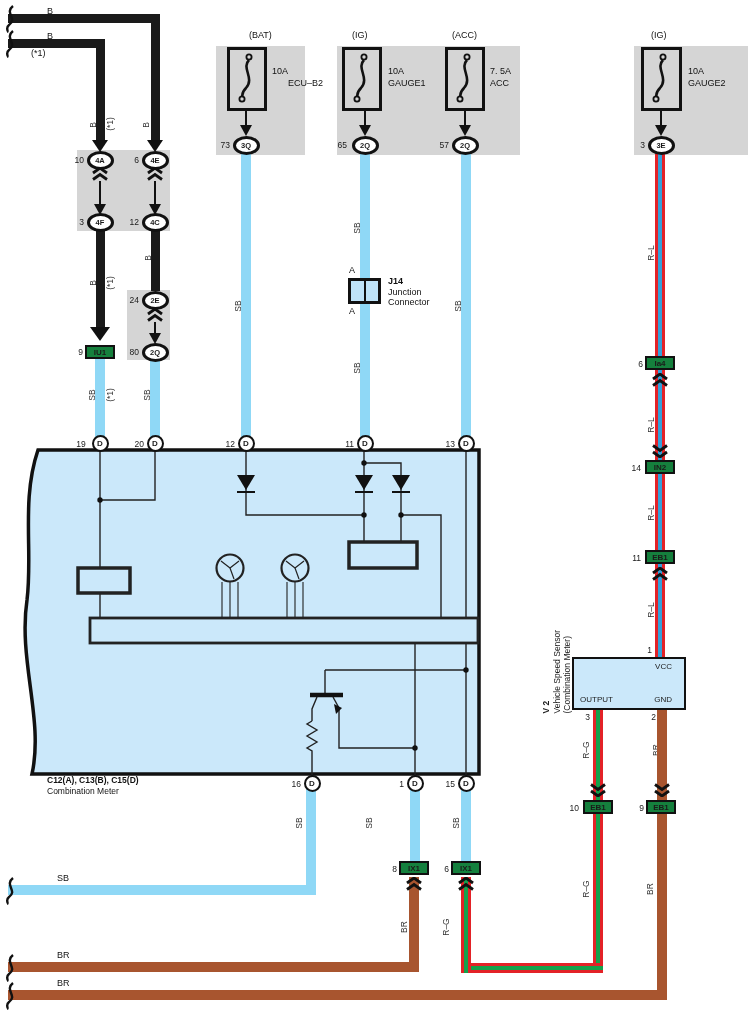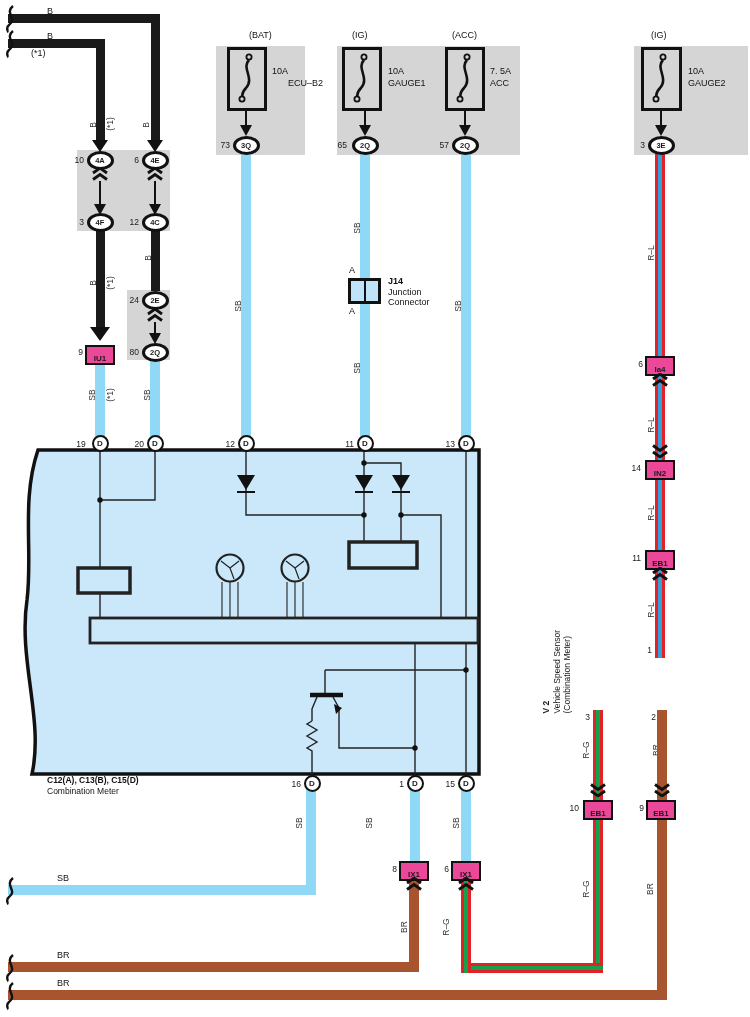--- a/index.html
+++ b/index.html
@@ -14,21 +14,21 @@
   .rgh{position:absolute;background:linear-gradient(to bottom,#E32227 0 32%,#14A14B 32% 68%,#E32227 68% 100%);}
   .thin{position:absolute;background:#111;width:1.5px;}
   .fusebox{position:absolute;width:40px;height:64px;border:3.5px solid #111;box-sizing:border-box;}
   .lbl{position:absolute;font-size:9px;white-space:nowrap;color:#111;}
   .vl{position:absolute;width:34px;height:12px;line-height:12px;text-align:center;font-size:8.5px;
       color:#333;transform:rotate(-90deg);white-space:nowrap;}
   .num{position:absolute;width:16px;font-size:8.5px;text-align:right;white-space:nowrap;}
   .ell{position:absolute;width:27px;height:19px;border:3px solid #111;border-radius:50%;background:#fff;
        box-sizing:border-box;display:flex;align-items:center;justify-content:center;
        font-size:7.5px;font-weight:700;z-index:6;}
-  .cbox{position:absolute;width:30px;height:20px;border:2.5px solid #111;background:#ec4899;
+  .cbox{position:absolute;width:30px;height:14px;border:2.5px solid #111;background:#15803d;
         box-sizing:border-box;display:flex;align-items:flex-end;justify-content:center;
         font-size:8px;font-weight:700;z-index:6;}
   .pin{position:absolute;width:17px;height:17px;border:2.5px solid #111;border-radius:50%;background:#fff;
        box-sizing:border-box;display:flex;align-items:center;justify-content:center;
        font-size:8px;font-weight:700;z-index:7;}
   .chev{position:absolute;width:18px;height:14px;z-index:6;}
   .chev.dn{transform:rotate(180deg);}
   .arr-s{position:absolute;width:0;height:0;border-left:6.5px solid transparent;
          border-right:6.5px solid transparent;border-top:11px solid #111;z-index:5;}
   .arr-m{position:absolute;width:0;height:0;border-left:8px solid transparent;
@@ -332,20 +332,25 @@
   <span class="vl" style="left:634px;top:507px;">R–L</span>
   <div class="cbox" style="left:645px;top:550px;">
       <span>EB1</span>
     </div>
   <span class="num" style="left:625px;top:553px;">11</span>
   <svg class="chev" style="left:651px;top:567px;">
       <path d="M2 6 L9 1 L16 6 M2 12.5 L9 7.5 L16 12.5" fill="none" stroke="#111" stroke-width="2.8"></path>
     </svg>
   <span class="vl" style="left:634px;top:604px;">R–L</span>
 
+  <div style="position:absolute;left:572px;top:657px;width:114px;height:53px;background:#CBE8FA;border:2.5px solid #111;box-sizing:border-box;z-index:6;font-size:8px;">
+    <span style="position:absolute;right:12px;top:3px;">VCC</span>
+    <span style="position:absolute;left:6px;bottom:4px;">OUTPUT</span>
+    <span style="position:absolute;right:12px;bottom:4px;">GND</span>
+  </div>
   <span class="num" style="left:640px;top:645px;width:12px;">1</span>
   <span class="num" style="left:578px;top:712px;width:12px;">3</span>
   <span class="num" style="left:644px;top:712px;width:12px;">2</span>
   <div style="position:absolute;left:501px;top:641px;width:112px;height:33px;transform:rotate(-90deg);font-size:8.5px;line-height:10.5px;z-index:6;">
     <div class="b">V 2</div>
     <div>Vehicle Speed Sensor</div>
     <div>(Combination Meter)</div>
   </div>
 
   <div class="rgv z2" style="left:593px;top:710px;width:10px;height:263px;"></div>

